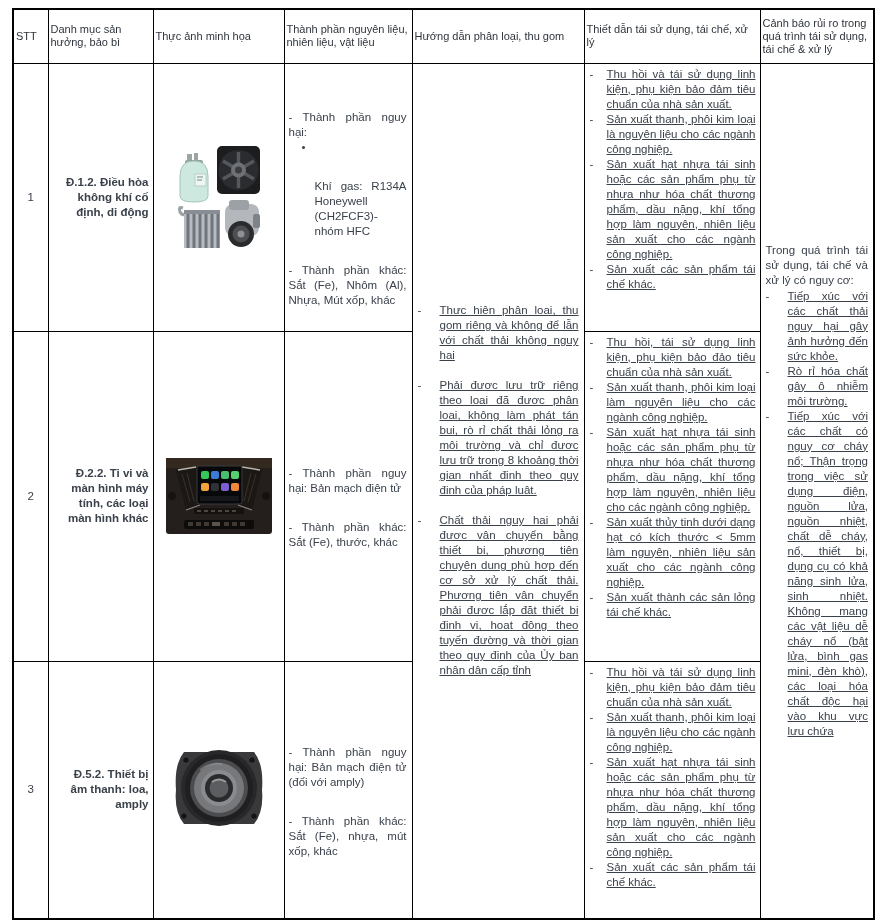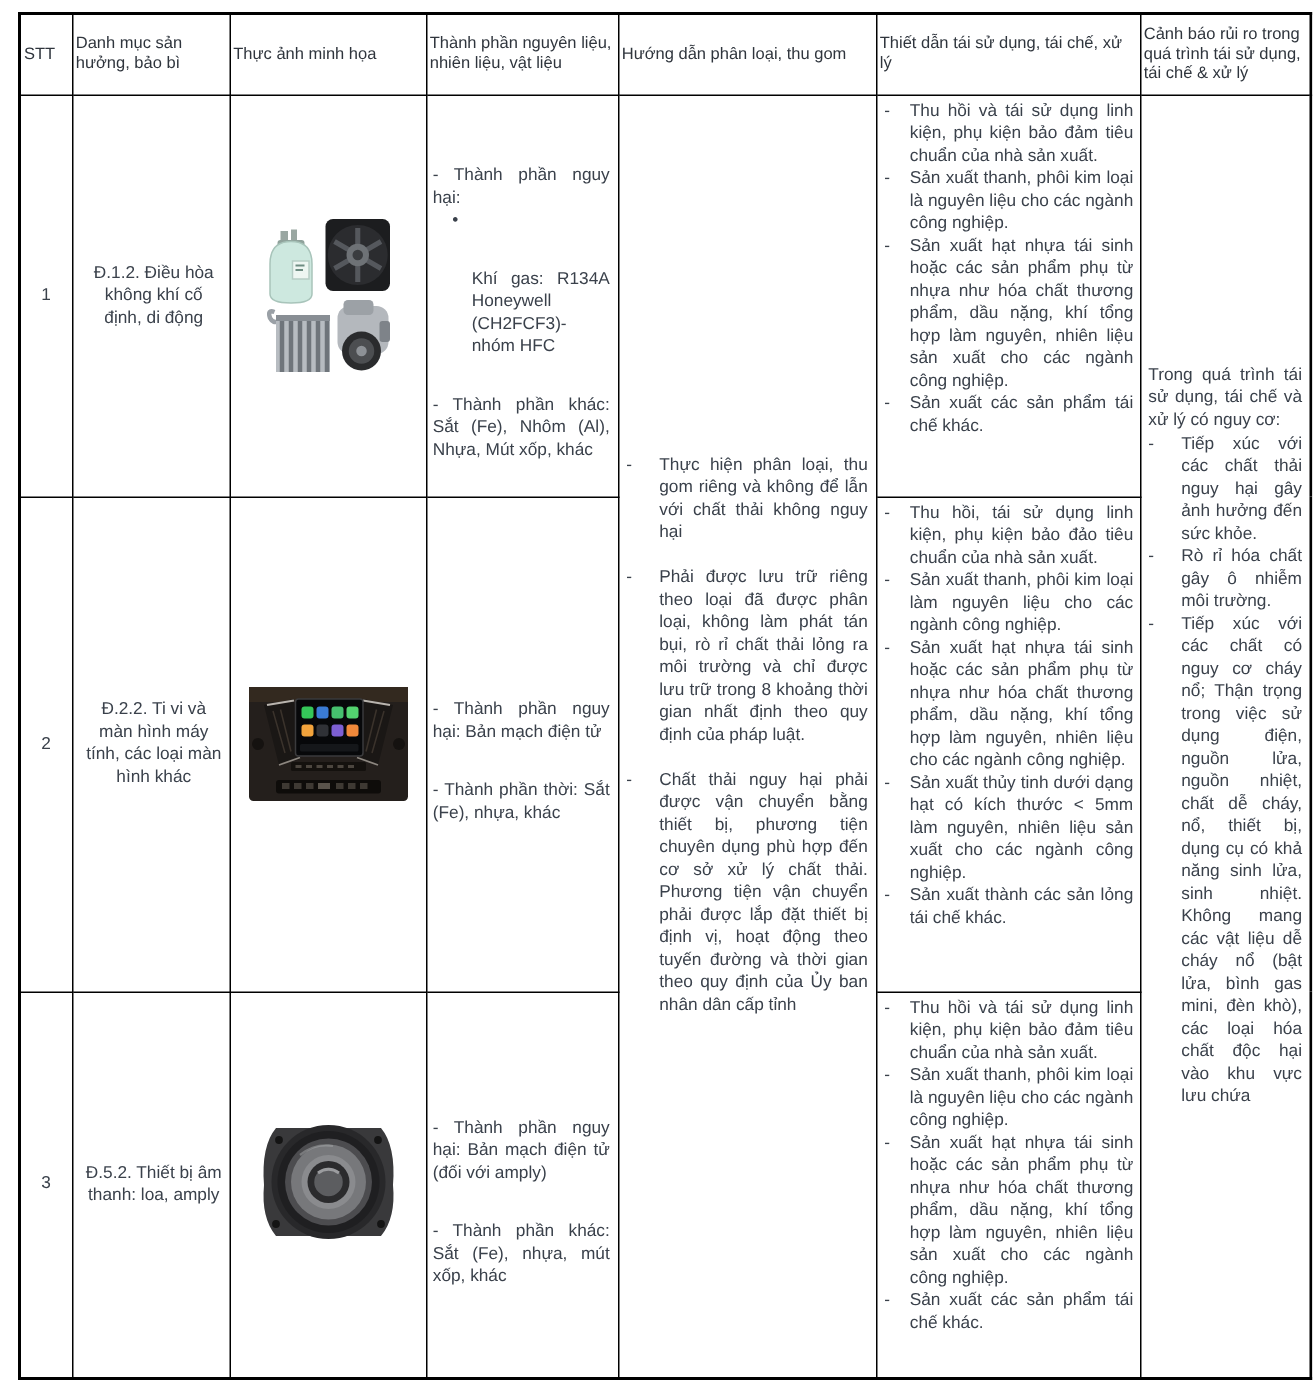--- a/index.html
+++ b/index.html
@@ -14,33 +14,33 @@
     border-collapse:collapse; table-layout:fixed;
     border:2px solid #000;
   }
   td, th { border:1px solid #000; vertical-align:middle; overflow:hidden; }
   th {
     font-size:11px; line-height:13px; font-weight:normal;
     text-align:left; padding:2px 2px; color:#2f353d;
   }
   td { font-size:11.5px; line-height:15px; }
   .c-stt { text-align:center; }
-  .c-cat { text-align:center; padding:2px 4px 2px 8px; }
+  .c-cat { text-align:right; padding:2px 4px 2px 8px;font-weight:bold; }
   .c-img { text-align:center; padding:2px; }
   .c-img svg { display:block; margin:0 auto; }
   .c-comp { padding:2px 5px 2px 4px; text-align:justify; vertical-align:middle; }
   .c-comp p { text-align:justify;margin-top:24px; }
   .sub-bullet { display:flex; padding-left:13px; }
   .sub-bullet .bdot { flex:0 0 13px; }
   .sub-bullet .btxt { flex:1;margin-top:39px; }
   .c-list { padding:3px 4px 2px 5px; vertical-align:top; }
   .c-mid { vertical-align:middle; padding:20px 5px; }
   .hang { display:flex; }
   .hang .dash { flex:0 0 17px; }
-  .hang .txt { flex:1; text-align:justify; }
+  .hang .txt { flex:1; text-align:justify;text-decoration:underline; }
   .hang-wide .dash { flex:0 0 22px; }
   .gap { margin-bottom:15px; }
   .intro { text-align:justify; margin-bottom:1px; }
 </style>
 </head>
 <body>
 
 <div class="page">
   <table class="doc">
     <colgroup>
@@ -221,21 +221,21 @@
                 <rect x="58" y="64" width="5" height="4"></rect>
                 <rect x="66" y="64" width="5" height="4"></rect>
                 <rect x="74" y="64" width="5" height="4"></rect>
               </g>
           <circle cx="6" cy="38" r="4" fill="#151210"></circle>
           <circle cx="100" cy="38" r="4" fill="#151210"></circle>
         </svg>
       </td>
       <td class="c-comp">
         <p>- Thành phần nguy hại: Bản mạch điện tử</p>
-        <p>- Thành phần thời: Sắt (Fe), nhựa, khác</p>
+        <p>- Thành phần khác: Sắt (Fe), thước, khác</p>
       </td>
       <td class="c-list">
         <div class="hang">
               <span class="dash">-</span>
               <span class="txt">Thu hồi, tái sử dụng linh kiện, phụ kiện bảo đảo tiêu chuẩn của nhà sản xuất.</span>
             </div>
         <div class="hang">
               <span class="dash">-</span>
               <span class="txt">Sản xuất thanh, phôi kim loại làm nguyên liệu cho các ngành công nghiệp.</span>
             </div>

